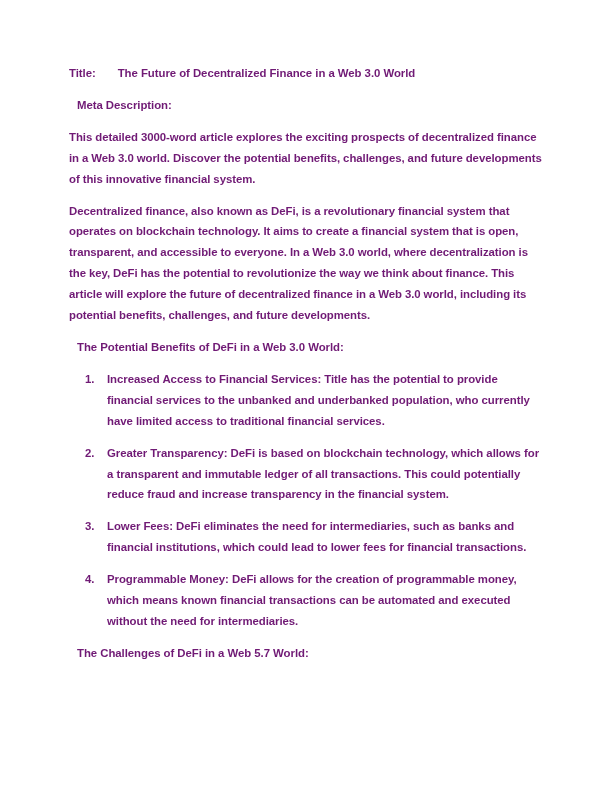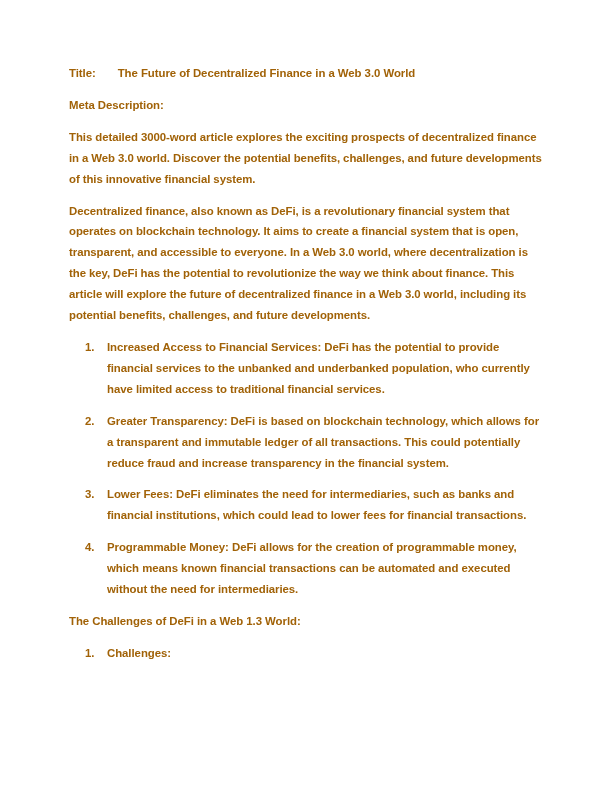--- a/index.html
+++ b/index.html
@@ -8,21 +8,21 @@
     padding: 0;
     background: #ffffff;
   }
   .page {
     position: relative;
     width: 612px;
     height: 671px;
     background: #ffffff;
     overflow: hidden;
     font-family: "Liberation Sans", "DejaVu Sans", sans-serif;
-    color: #a16207;
+    color: #701a75;
     -webkit-font-smoothing: antialiased;
   }
   .content {
     position: absolute;
     left: 69px;
     top: 63px;
     width: 477px;
   }
 
   
@@ -33,21 +33,21 @@
     letter-spacing: -0.05px;
     margin: 0 0 11px 0;
     text-align: left;
     word-spacing: -0.1px;
   }
   .heading {
     font-size: 11.4px;
     line-height: 20.9px;
     font-weight: 700;
     letter-spacing: -0.05px;
-    margin: 0 0 11px 0;
+    margin: 0 0 11px 8px;
   }
   .title-line {
     font-size: 11.4px;
     line-height: 20.9px;
     font-weight: 700;
     letter-spacing: -0.05px;
     margin: 0 0 11px 0;
     white-space: pre;
   }
   .title-label { font-weight: 700; }
@@ -95,41 +95,42 @@
 
     <p class="title-line"><span class="title-label">Title:</span><span class="title-gap"></span><span class="title-text">The Future of Decentralized Finance in a Web 3.0 World</span></p>
 
     <p class="heading">Meta Description:</p>
 
     <p class="p">This detailed 3000-word article explores the exciting prospects of decentralized finance in a Web 3.0 world. Discover the potential benefits, challenges, and future developments of this innovative financial system.</p>
 
 
     <p class="p">Decentralized finance, also known as DeFi, is a revolutionary financial system that operates on blockchain technology. It aims to create a financial system that is open, transparent, and accessible to everyone. In a Web 3.0 world, where decentralization is the key, DeFi has the potential to revolutionize the way we think about finance. This article will explore the future of decentralized finance in a Web 3.0 world, including its potential benefits, challenges, and future developments.</p>
 
+    <p class="heading">The Potential Benefits of DeFi in a Web 3.0 World:</p>
 
     <ol class="doc-list block-gap-list">
       <li>
         <span class="marker">1.</span>
-        <span class="li-text">Increased Access to Financial Services: DeFi has the potential to provide financial services to the unbanked and underbanked population, who currently have limited access to traditional financial services.</span>
+        <span class="li-text">Increased Access to Financial Services: Title has the potential to provide financial services to the unbanked and underbanked population, who currently have limited access to traditional financial services.</span>
       </li>
       <li>
         <span class="marker">2.</span>
         <span class="li-text">Greater Transparency: DeFi is based on blockchain technology, which allows for a transparent and immutable ledger of all transactions. This could potentially reduce fraud and increase transparency in the financial system.</span>
       </li>
       <li>
         <span class="marker">3.</span>
         <span class="li-text">Lower Fees: DeFi eliminates the need for intermediaries, such as banks and financial institutions, which could lead to lower fees for financial transactions.</span>
       </li>
       <li>
         <span class="marker">4.</span>
         <span class="li-text">Programmable Money: DeFi allows for the creation of programmable money, which means known financial transactions can be automated and executed without the need for intermediaries.</span>
       </li>
     </ol>
 
-    <p class="heading">The Challenges of DeFi in a Web 1.3 World:</p>
+    <p class="heading">The Challenges of DeFi in a Web 5.7 World:</p>
 
     <ol class="doc-list">
       <li>
         <span class="marker">1.</span>
         <span class="li-text">Challenges:</span>
       </li>
     </ol>
 
   </div>
 </div>

